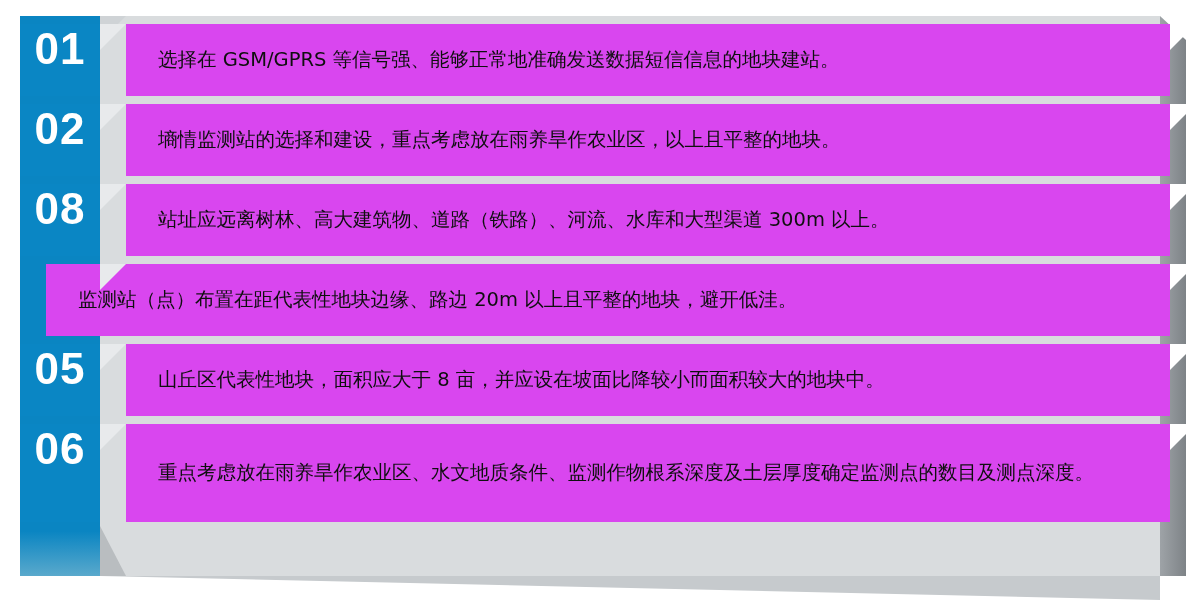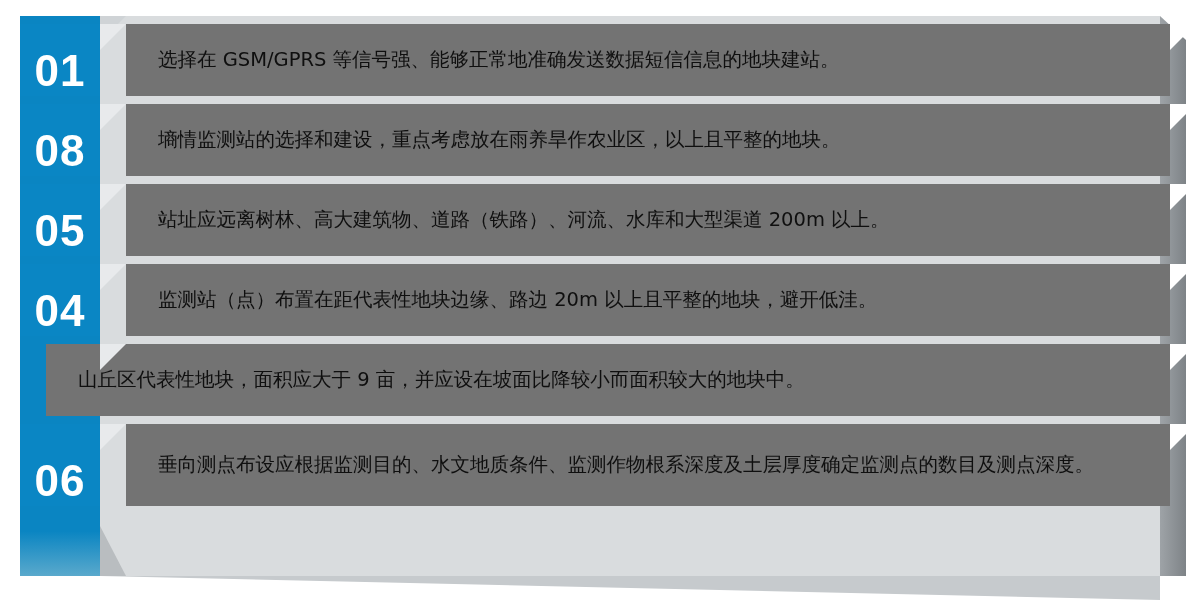--- a/index.html
+++ b/index.html
@@ -85,41 +85,41 @@
     align-items: stretch;
     margin-bottom: 8px;
   }
   .num-cell {
     position: relative;
     width: 80px;
     min-width: 80px;
     background: #0a86c4;
     color: #ffffff;
     display: flex;
-    align-items: flex-end;
+    align-items: flex-start;
     justify-content: center;
     font-size: 44px;
     font-weight: bold;
     letter-spacing: 1px;
     z-index: 3;
   }
   .num-bevel {
     position: absolute;
     left: 80px;
     top: 0;
     width: 0;
     height: 0;
     z-index: 2;
     border-left: 26px solid #e8eaec;
     border-bottom: 26px solid transparent;
   }
   .text-cell {
     flex: 1;
     position: relative;
-    background: #737373;
+    background: #d946ef;
     margin-left: 26px;
     padding: 14px 28px 14px 32px;
     display: flex;
     align-items: center;
     box-sizing: border-box;
     z-index: 1;
   }
   .text-cell .txt {
     font-size: 19.5px;
     line-height: 1.55;
@@ -132,21 +132,21 @@
     right: -26px;
     top: 0;
     width: 0;
     height: 0;
     border-right: 26px solid transparent;
     border-top: 26px solid #ffffff;
   }
 
   
   .row.h-single { height: 72px; }
-  .row.h-double { height: 82px; }
+  .row.h-double { height: 98px; }
 </style>
 </head>
 <body>
 
 <div id="stage">
 
   <div class="bg-gray-panel"></div>
   <div class="bg-right-bevel"></div>
   <div class="bg-bottom-shadow"></div>
   <div class="bg-left-column"></div>
@@ -160,59 +160,59 @@
         <span>01</span>
       </div>
       <div class="num-bevel"></div>
       <div class="text-cell">
         <span class="txt">选择在 GSM/GPRS 等信号强、能够正常地准确发送数据短信信息的地块建站。</span>
       </div>
     </div>
 
     <div class="row h-single">
       <div class="num-cell">
+        <span>02</span>
+      </div>
+      <div class="num-bevel"></div>
+      <div class="text-cell">
+        <span class="txt">墒情监测站的选择和建设，重点考虑放在雨养旱作农业区，以上且平整的地块。</span>
+      </div>
+    </div>
+
+    <div class="row h-single">
+      <div class="num-cell">
         <span>08</span>
       </div>
       <div class="num-bevel"></div>
       <div class="text-cell">
-        <span class="txt">墒情监测站的选择和建设，重点考虑放在雨养旱作农业区，以上且平整的地块。</span>
+        <span class="txt">站址应远离树林、高大建筑物、道路（铁路）、河流、水库和大型渠道 300m 以上。</span>
+      </div>
+    </div>
+
+    <div class="row h-single">
+      <div class="num-bevel"></div>
+      <div class="text-cell">
+        <span class="txt">监测站（点）布置在距代表性地块边缘、路边 20m 以上且平整的地块，避开低洼。</span>
       </div>
     </div>
 
     <div class="row h-single">
       <div class="num-cell">
         <span>05</span>
       </div>
       <div class="num-bevel"></div>
       <div class="text-cell">
-        <span class="txt">站址应远离树林、高大建筑物、道路（铁路）、河流、水库和大型渠道 200m 以上。</span>
-      </div>
-    </div>
-
-    <div class="row h-single">
-      <div class="num-cell">
-        <span>04</span>
-      </div>
-      <div class="num-bevel"></div>
-      <div class="text-cell">
-        <span class="txt">监测站（点）布置在距代表性地块边缘、路边 20m 以上且平整的地块，避开低洼。</span>
-      </div>
-    </div>
-
-    <div class="row h-single">
-      <div class="num-bevel"></div>
-      <div class="text-cell">
-        <span class="txt">山丘区代表性地块，面积应大于 9 亩，并应设在坡面比降较小而面积较大的地块中。</span>
+        <span class="txt">山丘区代表性地块，面积应大于 8 亩，并应设在坡面比降较小而面积较大的地块中。</span>
       </div>
     </div>
 
     <div class="row h-double">
       <div class="num-cell">
         <span>06</span>
       </div>
       <div class="num-bevel"></div>
       <div class="text-cell">
-        <span class="txt">垂向测点布设应根据监测目的、水文地质条件、监测作物根系深度及土层厚度确定监测点的数目及测点深度。</span>
+        <span class="txt">重点考虑放在雨养旱作农业区、水文地质条件、监测作物根系深度及土层厚度确定监测点的数目及测点深度。</span>
       </div>
     </div>
 
   </div>
 </div>
 
 </body></html>

